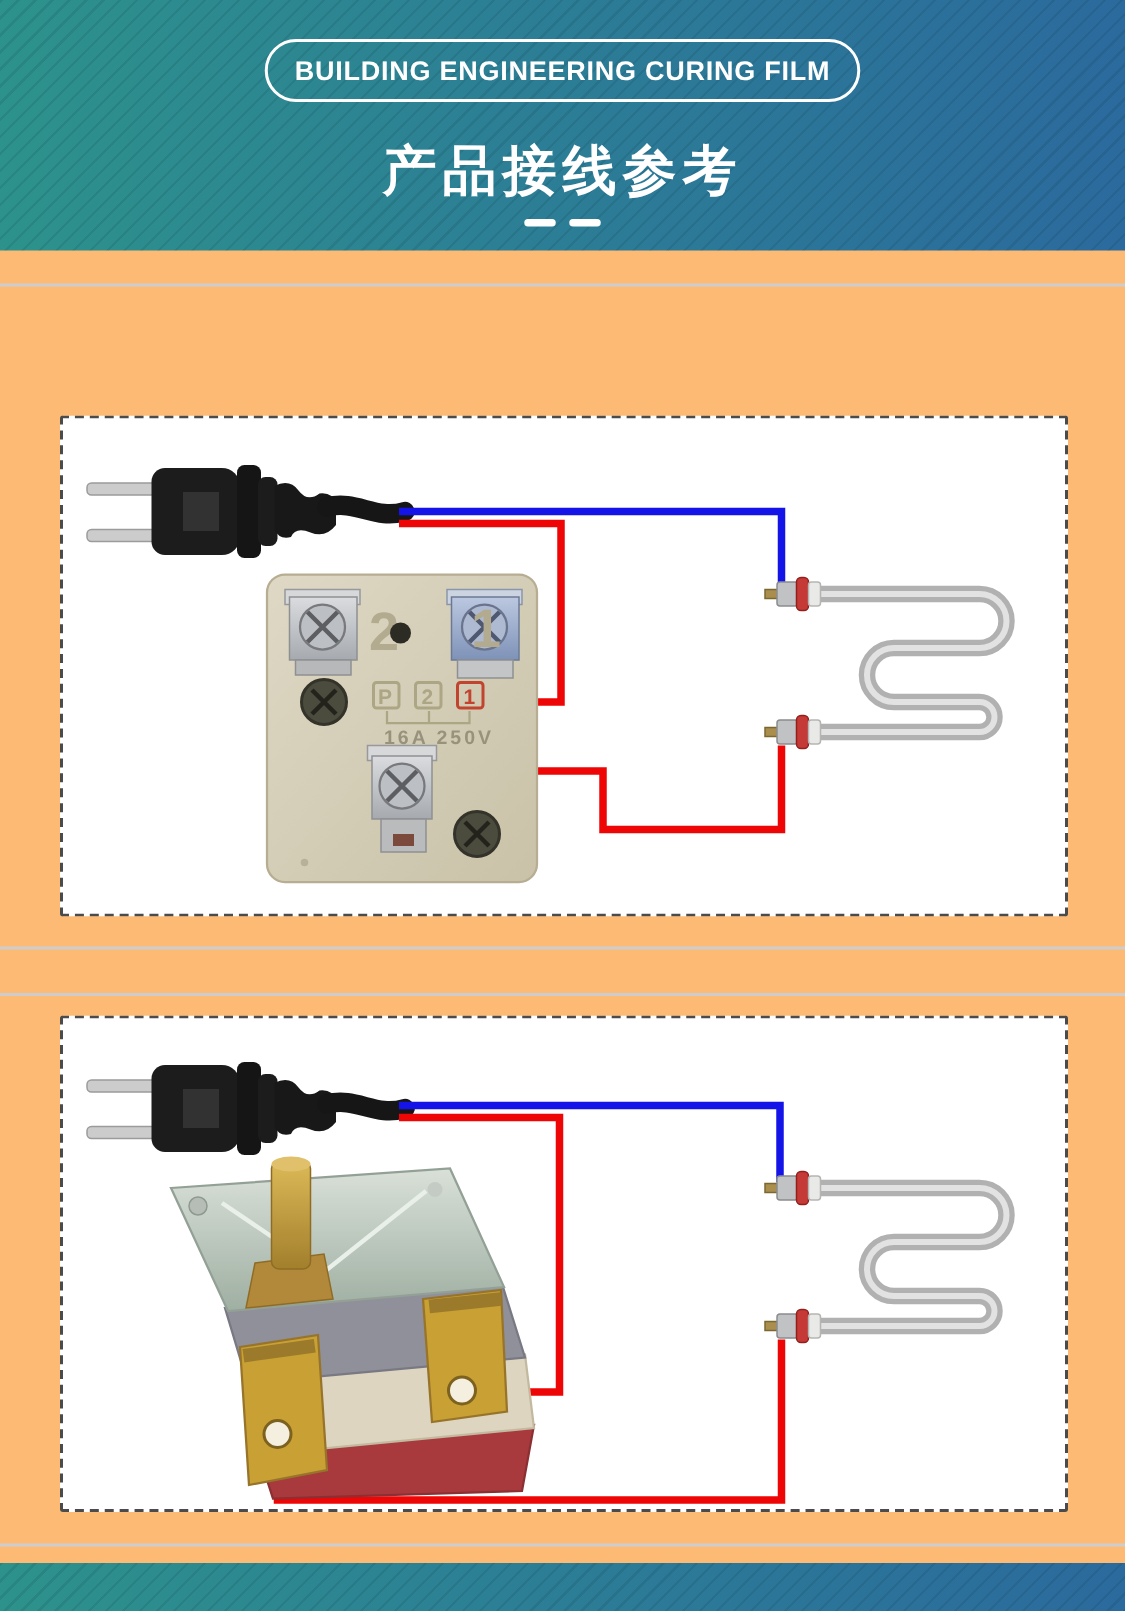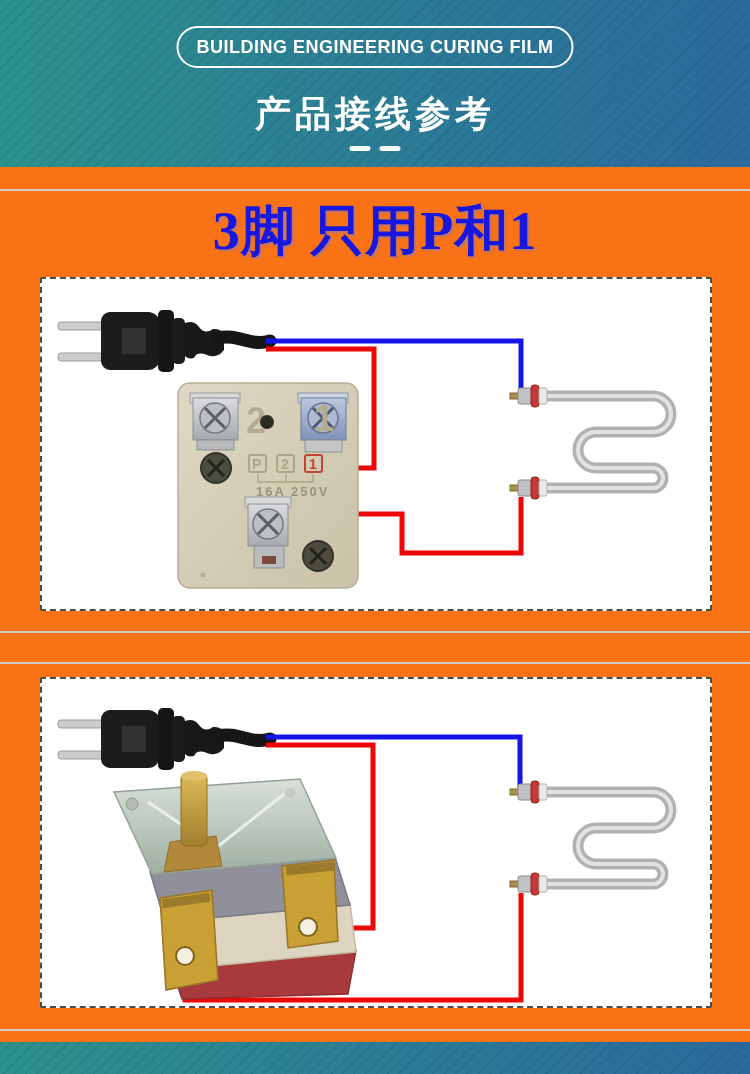--- a/index.html
+++ b/index.html
@@ -1,16 +1,16 @@
 <!DOCTYPE html>
 <html><head>
 <meta charset="utf-8">
 <style>
   html,body{margin:0;padding:0;background:#ffffff;}
-  .page{position:relative;width:750px;height:1074px;background:#f97316;overflow:hidden;
+  .page{position:relative;width:750px;height:1074px;background:#fdba74;overflow:hidden;
         font-family:"Liberation Sans",sans-serif;}
   
   .banner{position:absolute;left:0;top:0;width:750px;height:167px;
     background-image:
       repeating-linear-gradient(135deg, rgba(8,48,60,0.12) 0 1.5px, rgba(255,255,255,0) 1.5px 8px),
       linear-gradient(90deg,#2d928b 0%,#2c7f95 45%,#2b6a9d 100%);}
   .badge{position:absolute;left:50%;top:26px;transform:translateX(-50%);
     min-width:312px;height:38px;padding:0 18px;border:2px solid #ffffff;border-radius:22px;
     display:flex;align-items:center;justify-content:center;
     color:#ffffff;font-weight:bold;font-size:18px;letter-spacing:.5px;white-space:nowrap;}
@@ -48,21 +48,20 @@
     <div class="badge">BUILDING ENGINEERING CURING FILM</div>
     <div class="banner-title">产品接线参考</div>
     <div class="banner-dashes">
       <span></span>
       <span></span>
     </div>
   </div>
 
   <div class="hr hr1"></div>
 
-  <div class="sec-title">3脚 只用P和1</div>
 
   <div class="dash-box box1"></div>
   <div class="hr hr2"></div>
   <div class="hr hr3"></div>
   <div class="dash-box box2"></div>
   <div class="hr hr4"></div>
   <div class="bottom-bar"></div>
 
   <svg class="overlay" viewBox="0 0 750 1074">
     <defs>

